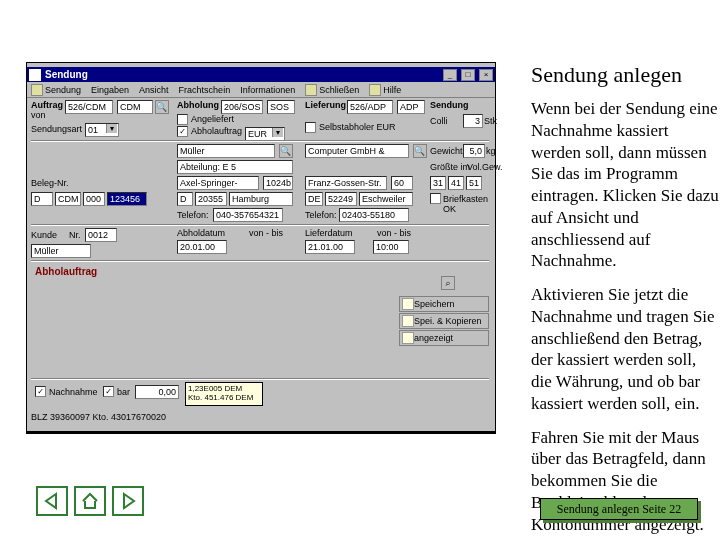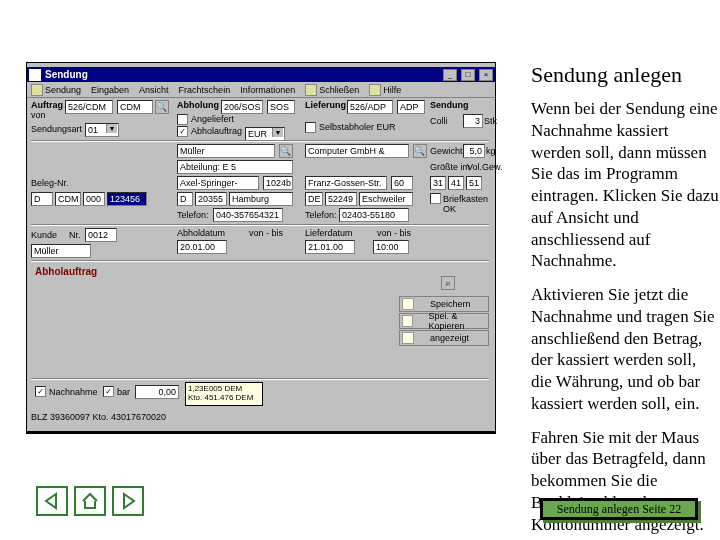--- a/index.html
+++ b/index.html
@@ -15,35 +15,35 @@
   .menubar .m-item { display: flex; align-items: center; gap: 2px; }
   .menubar .m-icon { width: 12px; height: 12px; display: inline-block; background: #e0e0a0; border: 1px solid #888; }
   .content { position: relative; height: 332px; background: #c0c0c0; }
   .label { position: absolute; font-size: 9px; }
   .label.bold { font-weight: bold; }
   .input { position: absolute; background: #fff; border: 1px inset #808080; font-size: 9px; padding: 1px 2px; height: 14px; overflow: hidden; }
   .dropdown::after { content: "▾"; position: absolute; right: 1px; top: 0; background: #c0c0c0; width: 10px; text-align: center; border-left: 1px solid #808080; font-size: 8px; }
   .checkbox { position: absolute; width: 11px; height: 11px; background: #fff; border: 1px inset #808080; text-align: center; font-size: 8px; line-height: 9px; }
   .section-head { position: absolute; color: #800000; font-weight: bold; font-size: 10px; }
   .btn-group { position: absolute; right: 6px; top: 198px; width: 90px; font-size: 9px; }
-  .btn-row { display: flex; align-items: center; height: 16px; border: 1px solid #808080; background: #c0c0c0; margin-bottom: 1px; padding: 0 2px; gap: 16px; }
+  .btn-row { display: flex; align-items: center; height: 16px; border: 1px solid #808080; background: #c0c0c0; margin-bottom: 1px; padding: 0 2px; gap: 0; }
   .btn-row .bi { width: 12px; height: 12px; background: #ffffe0; border: 1px solid #999; }
   .magnif { position: absolute; width: 14px; height: 14px; border: 1px solid #808080; background: #c0c0c0; text-align: center; font-size: 9px; line-height: 12px; }
   hr.sep { position: absolute; left: 4px; width: 458px; border: none; border-top: 1px solid #808080; border-bottom: 1px solid #fff; }
 
   .right { position: absolute; left: 510px; top: 62px; width: 190px; margin-left: 21px; }
   .r-title { font-family: "Times New Roman", serif; font-size: 22px; margin-bottom: 10px; }
   .r-para { font-family: "Times New Roman", serif; font-size: 17px; line-height: 1.28; margin-bottom: 12px; }
   .underline { position: absolute; left: 26px; top: 432px; width: 470px; height: 0; border-top: 2px solid #000; }
 
   .nav { position: absolute; left: 36px; top: 486px; display: flex; gap: 6px; }
   .nav .nbtn { width: 32px; height: 30px; border: 2px solid #2e7d32; background: #fff; display: flex; align-items: center; justify-content: center; }
   .nav .nbtn svg { width: 20px; height: 20px; }
 
-  .footer { position: absolute; right: 22px; top: 498px; width: 158px; height: 22px; background: #6aa84f; border: 3px solid #000000; font-family: "Times New Roman", serif; font-size: 12px; display: flex; align-items: center; justify-content: center; box-shadow: 3px 3px 0 #4f7d3a; }
+  .footer { position: absolute; right: 22px; top: 498px; width: 158px; height: 22px; background: #6aa84f; border: 1px solid #000000; font-family: "Times New Roman", serif; font-size: 12px; display: flex; align-items: center; justify-content: center; box-shadow: 3px 3px 0 #4f7d3a; }
 </style>
 </head>
 <body>
 
 <div class="page">
 
   <div class="screenshot">
     <div class="win-top"></div>
     <div class="titlebar">
       <span class="tb-icon"></span>

